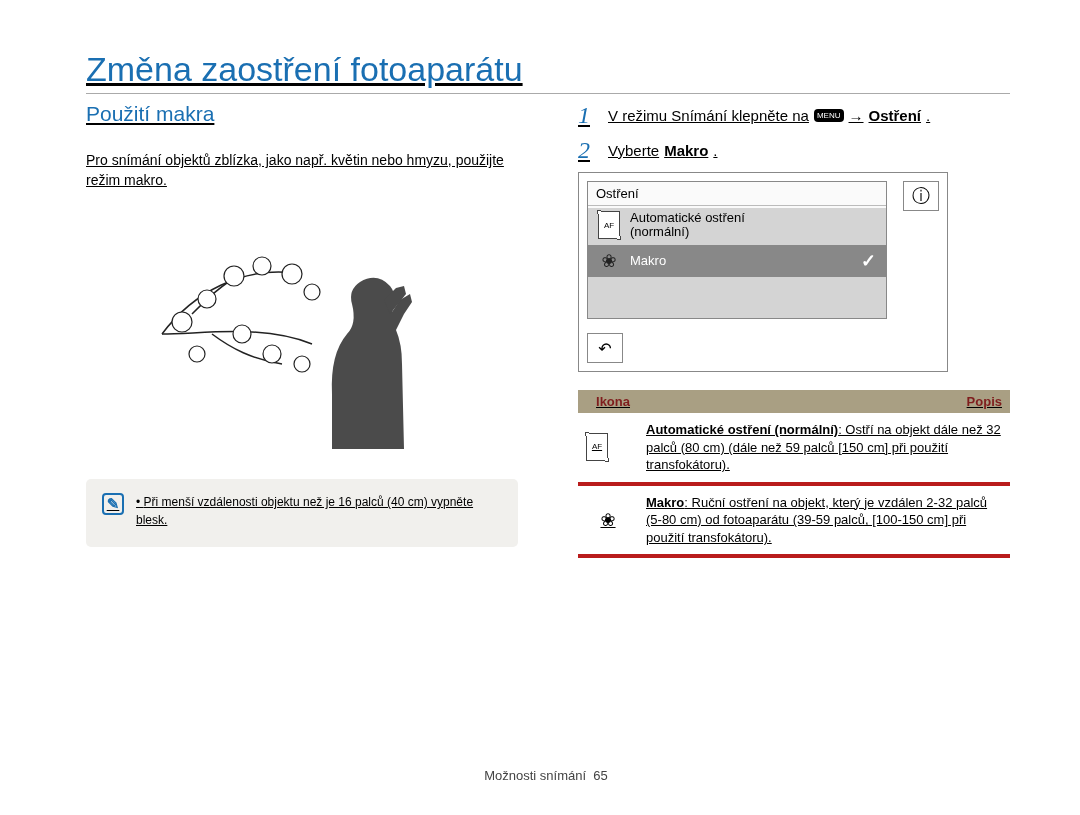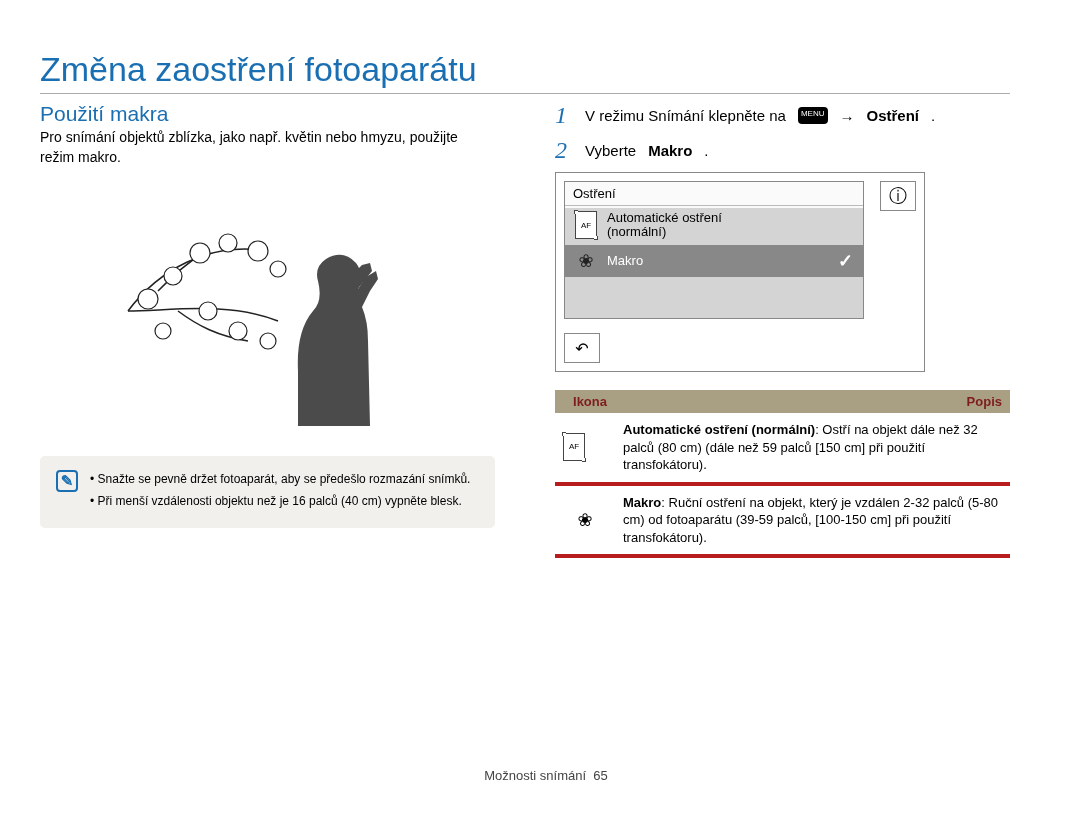--- a/index.html
+++ b/index.html
@@ -5,21 +5,22 @@
   * { box-sizing: border-box; margin: 0; padding: 0; }
   body {
     width: 1080px;
     height: 815px;
     background: #fff;
     font-family: Arial, Helvetica, sans-serif;
     color: #000;
     position: relative;
   }
   .page {
-    padding: 50px 70px 0 40px;
+    padding: 50px 70px 0 86px;
+    text-decoration: underline;
   }
   .title {
     color: #1a6fb2;
     font-size: 34px;
     font-weight: normal;
     border-bottom: 1px solid #aaa;
     padding-bottom: 4px;
     margin-bottom: 8px;
   }
   .subtitle-line {
@@ -31,21 +32,21 @@
     display: flex;
     gap: 60px;
   }
   .col {
     flex: 1;
   }
   .section-heading {
     color: #1a6fb2;
     font-size: 21px;
     font-weight: normal;
-    margin-bottom: 2px;
+    margin-bottom: 25px;
   }
   .body-text {
     font-size: 14px;
     line-height: 1.4;
     margin-bottom: 10px;
   }
   .illustration {
     width: 300px;
     height: 255px;
     margin: 14px auto 20px;
@@ -88,21 +89,22 @@
   .step-num {
     color: #1a6fb2;
     font-size: 24px;
     font-style: italic;
     font-family: "Times New Roman", serif;
     width: 20px;
   }
   .step-text {
     font-size: 15px;
     display: flex;
-    gap: 12px;
+    align-items: center;
+    gap: 5px;
     flex-wrap: wrap;
   }
   .menu-chip {
     background: #000;
     color: #fff;
     font-size: 8px;
     padding: 2px 3px;
     border-radius: 4px;
     display: inline-block;
   }
@@ -262,21 +264,20 @@
           </g>
 
           <path fill="#4b4b4b" d="M180 245 L180 190 Q178 150 195 130 Q205 120 200 100 Q196 86 208 78 Q225 68 238 82 Q246 92 240 108 L248 96 L258 90 L260 98 L252 110 L244 126 Q250 140 250 160 L252 245 Z"></path>
           <path fill="#4b4b4b" d="M232 96 L244 84 L252 82 L254 90 L246 100 L238 110 Z"></path>
         </svg>
       </div>
 
       <div class="tip-box">
         <div class="tip-icon">✎</div>
         <ul class="tip-list">
-          <li>Snažte se pevně držet fotoaparát, aby se předešlo rozmazání snímků.</li>
           <li>Při menší vzdálenosti objektu než je 16 palců (40 cm) vypněte blesk.</li>
         </ul>
       </div>
     </div>
 
     <div class="col">
       <div class="step">
         <span class="step-num">1</span>
         <span class="step-text">
           <span>V režimu Snímání klepněte na</span>

